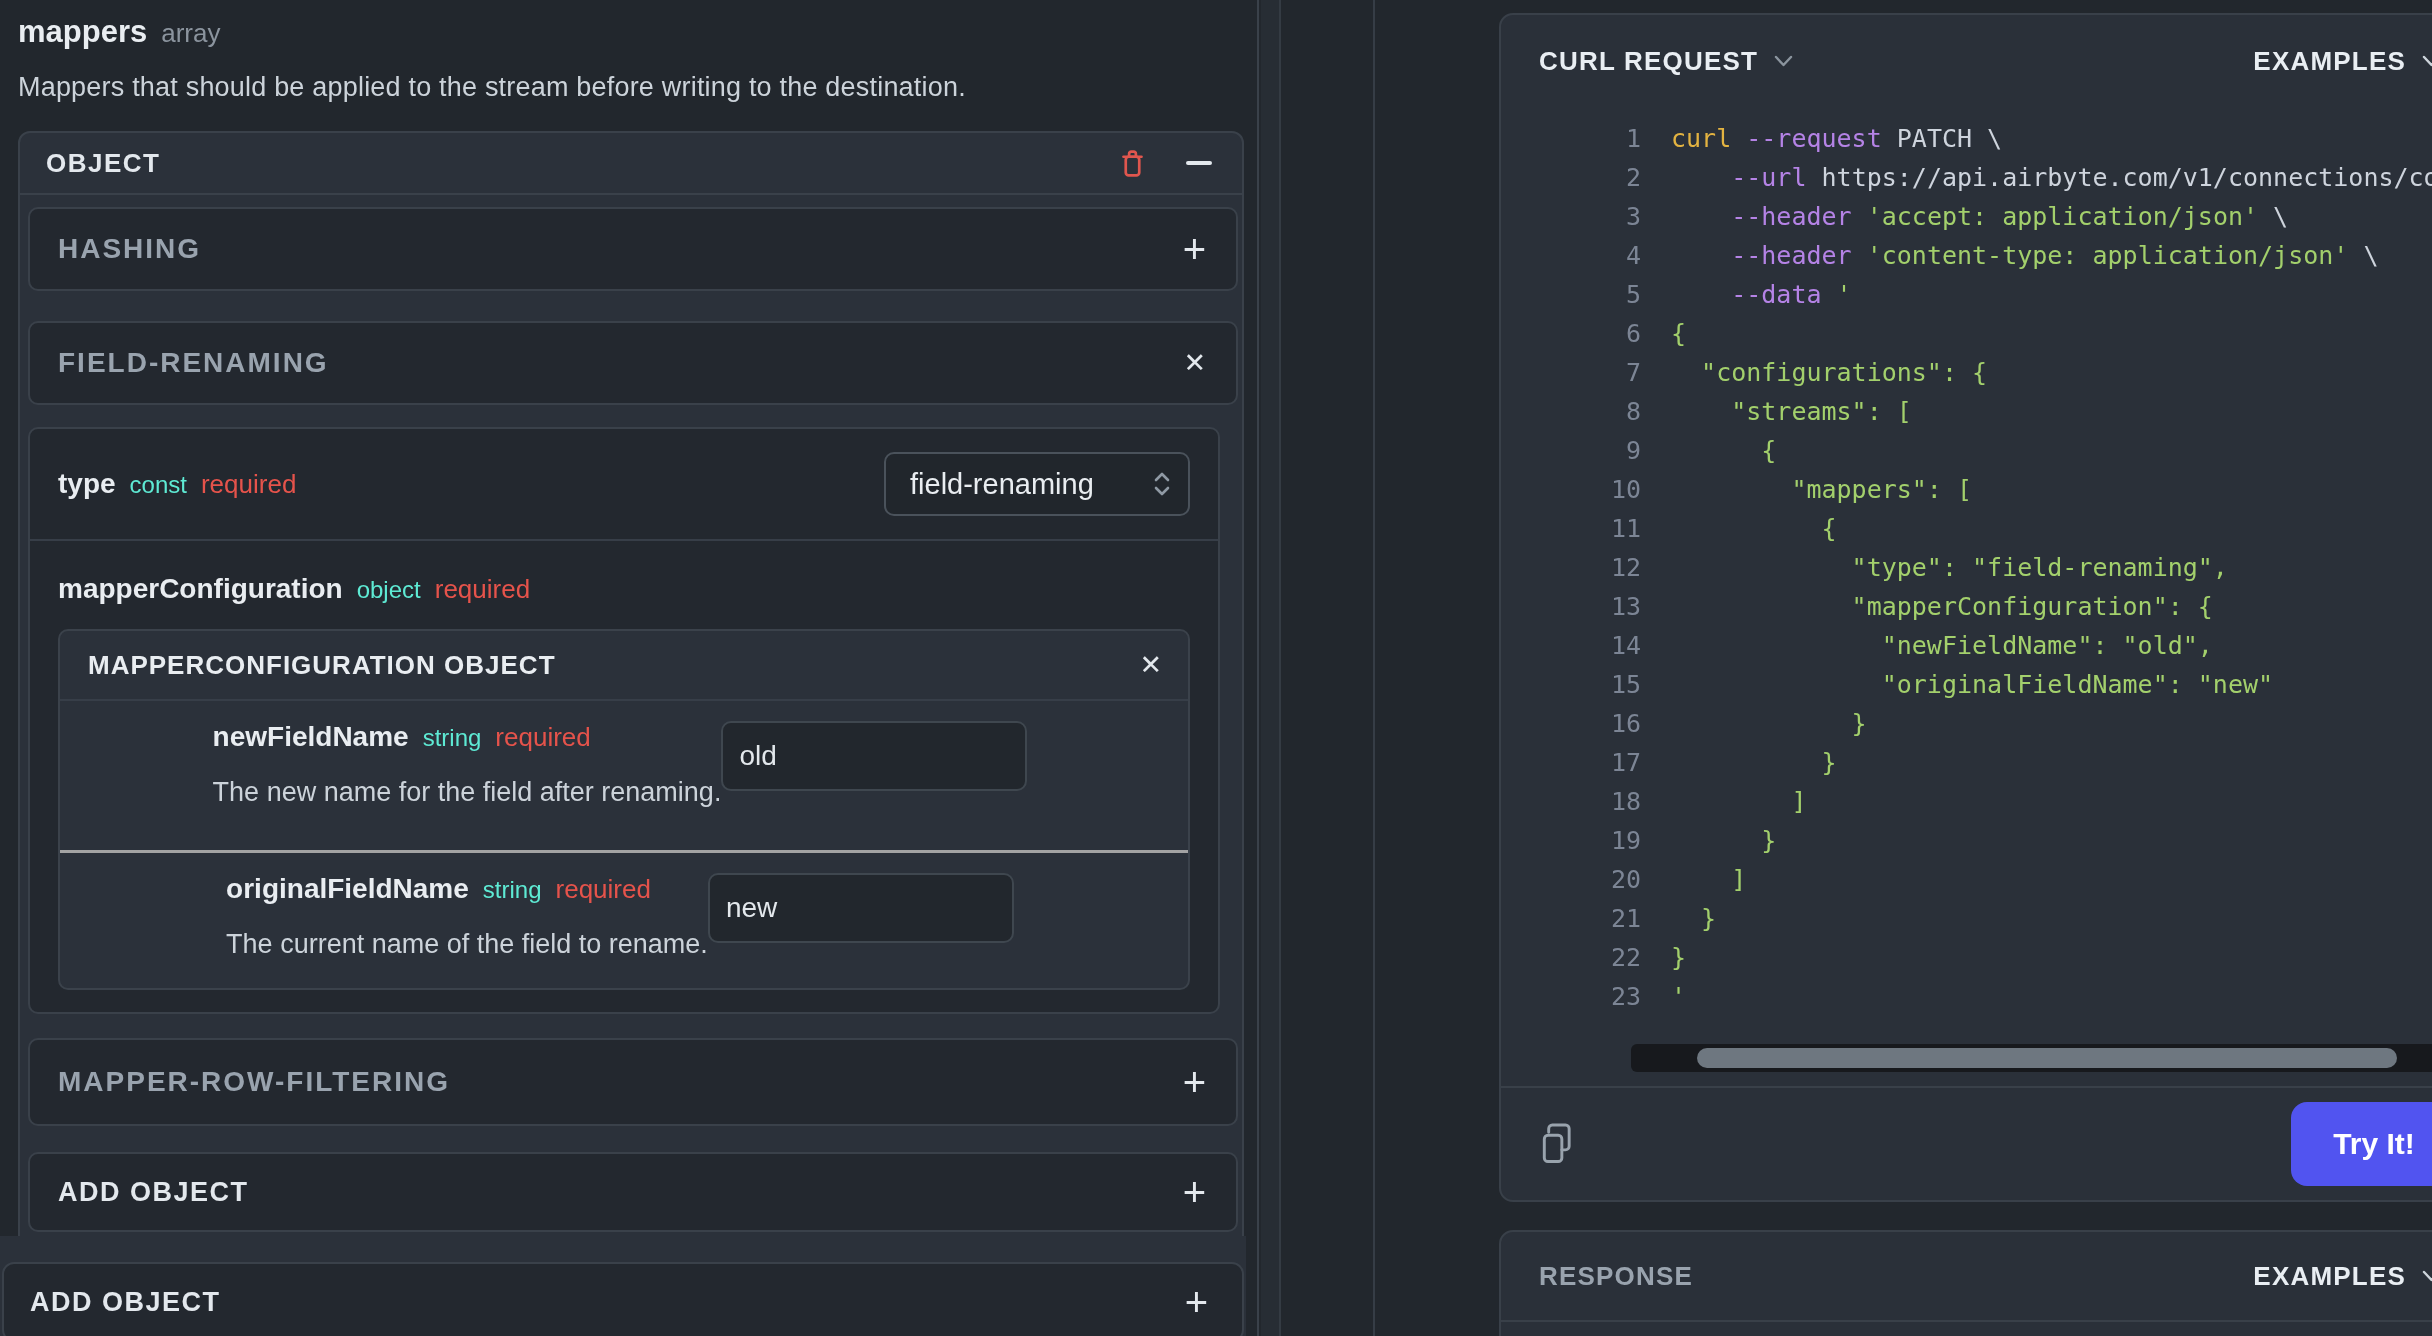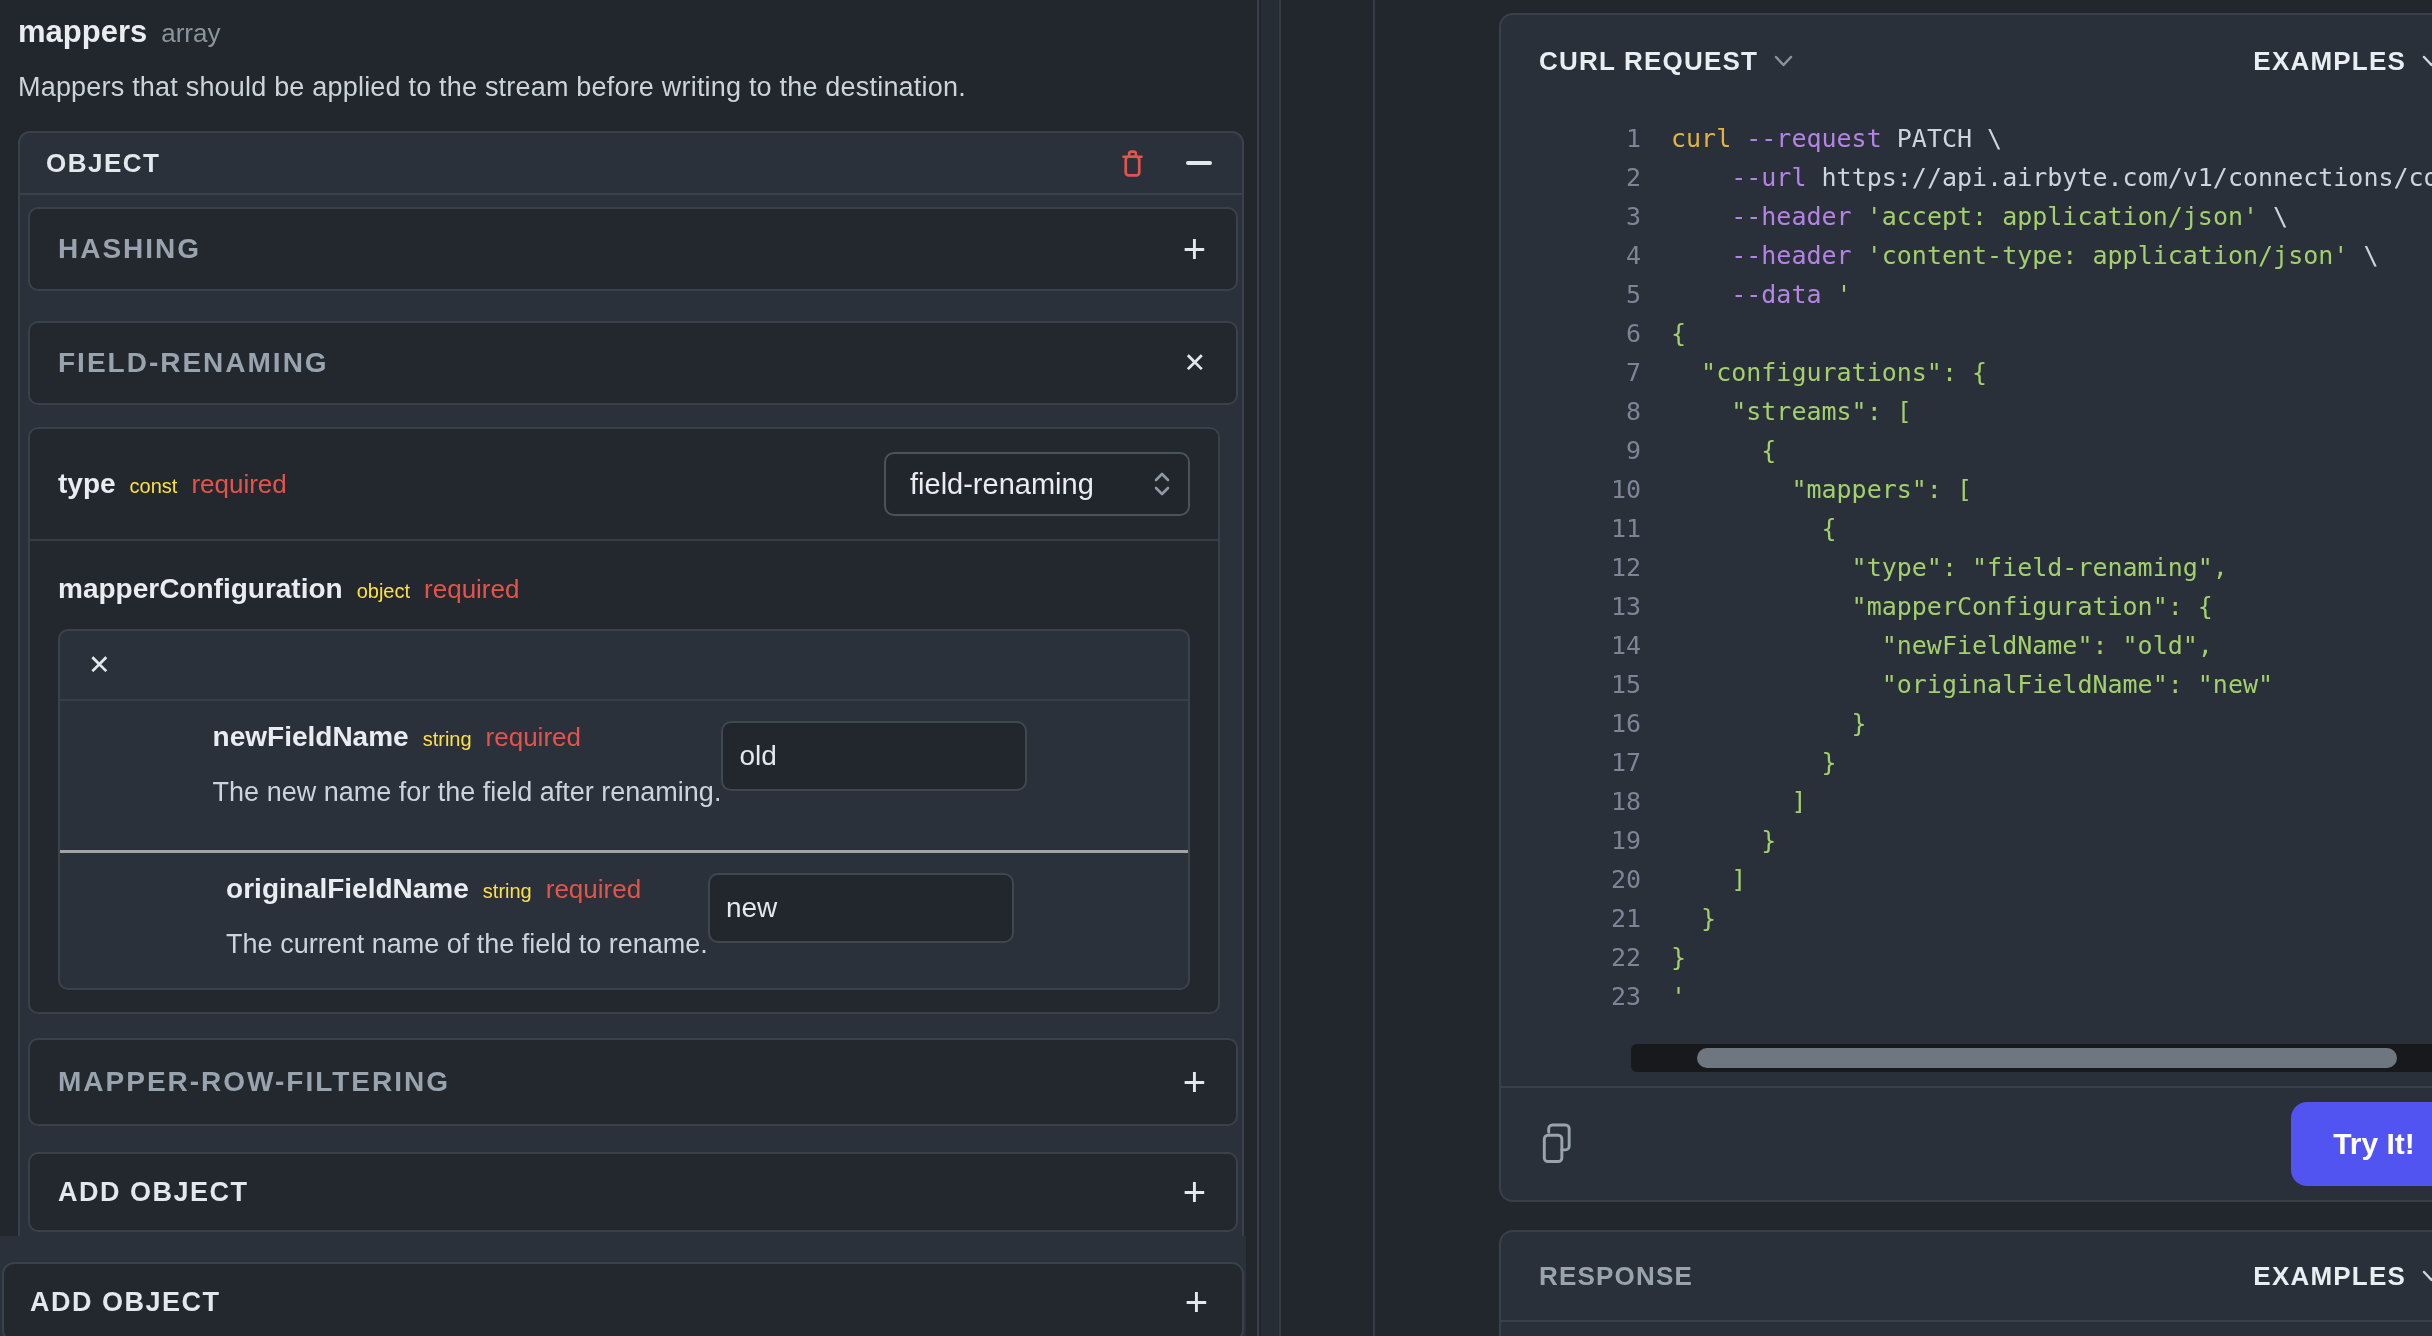--- a/index.html
+++ b/index.html
@@ -39,21 +39,21 @@
   .muted-title { font-size:28px; font-weight:700; letter-spacing:2px; color:#99a3ae; }
   .bright-title { font-size:27px; font-weight:700; letter-spacing:1.5px; color:#e3e8ed; }
   .plus-glyph { font-size:40px; font-weight:300; color:#e3e8ed; line-height:1; }
   .x-glyph { font-size:27px; font-weight:400; color:#e3e8ed; line-height:1; }
 
   .container-box { margin-top:22px; width:1192px; background:#23282f; border:2px solid #3a414a; border-radius:10px; }
   .type-row { height:112px; display:flex; align-items:center; justify-content:space-between; padding:0 28px; border-bottom:2px solid #373e48; }
 
   .label-row { display:flex; align-items:baseline; gap:14px; }
   .fname { font-size:28px; font-weight:700; color:#e9edf1; }
-  .fkind { font-size:20px; color:#fde047; }
+  .fkind { font-size:24px; color:#5eead4; }
   .freq { font-size:26px; color:#e5534b; }
 
   .select-box { width:306px; height:64px; background:#21262c; border:2px solid #4a525b; border-radius:10px;
     display:flex; align-items:center; justify-content:space-between; padding:0 16px 0 24px; cursor:pointer; }
   .select-box .sel-val { font-size:29px; color:#e9edf1; }
 
   .mc-section { padding:32px 28px 22px 28px; }
   .mc-box { margin-top:24px; background:#2b313a; border:2px solid #3b424b; border-radius:10px; overflow:hidden; }
   .mc-header { height:70px; display:flex; align-items:center; justify-content:space-between; padding:0 26px 0 28px; border-bottom:2px solid #373e48; }
   .mc-title { font-size:26px; font-weight:700; letter-spacing:1px; color:#e9edf1; }
@@ -158,20 +158,21 @@
 
           <div class="mc-section">
             <span class="label-row">
               <span class="fname">mapperConfiguration</span>
               <span class="fkind">object</span>
               <span class="freq">required</span>
             </span>
 
             <div class="mc-box">
               <div class="mc-header">
+                <span class="mc-title">MAPPERCONFIGURATION OBJECT</span>
                 <button class="icon-btn">
                   <span class="x-glyph">✕</span>
                 </button>
               </div>
 
               <div class="mc-row">
                 <div class="mc-left">
                   <span class="label-row">
                     <span class="fname">newFieldName</span>
                     <span class="fkind">string</span>

